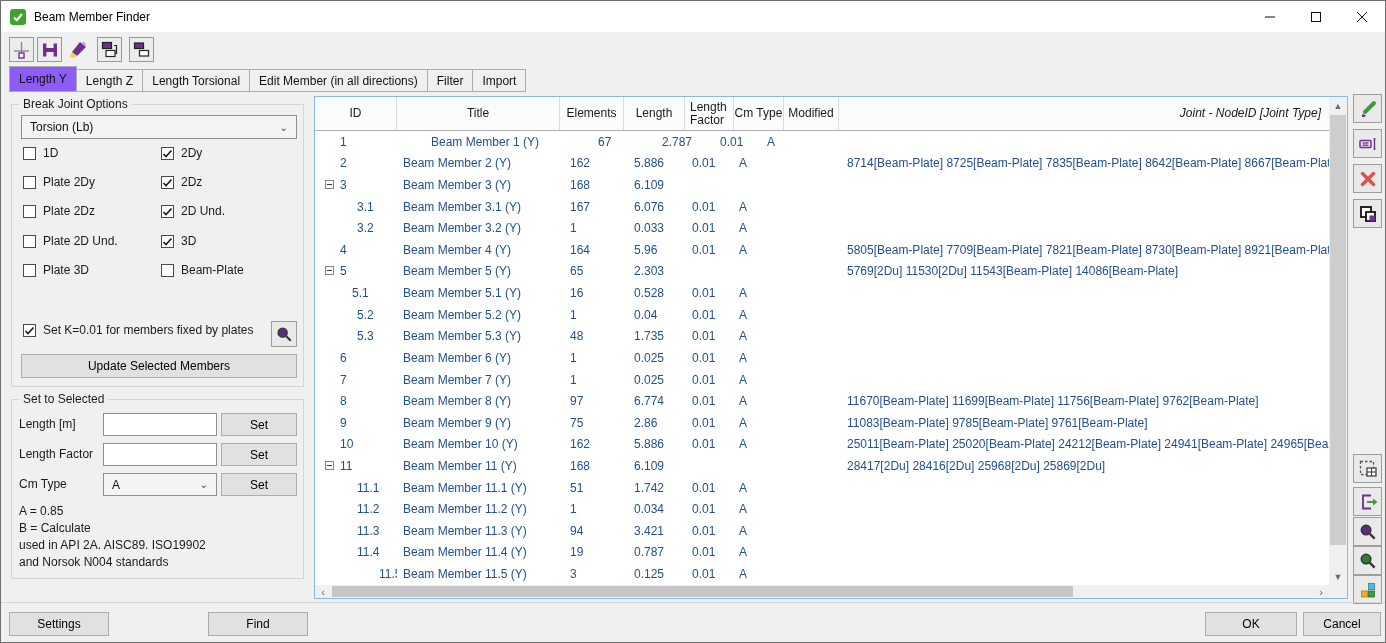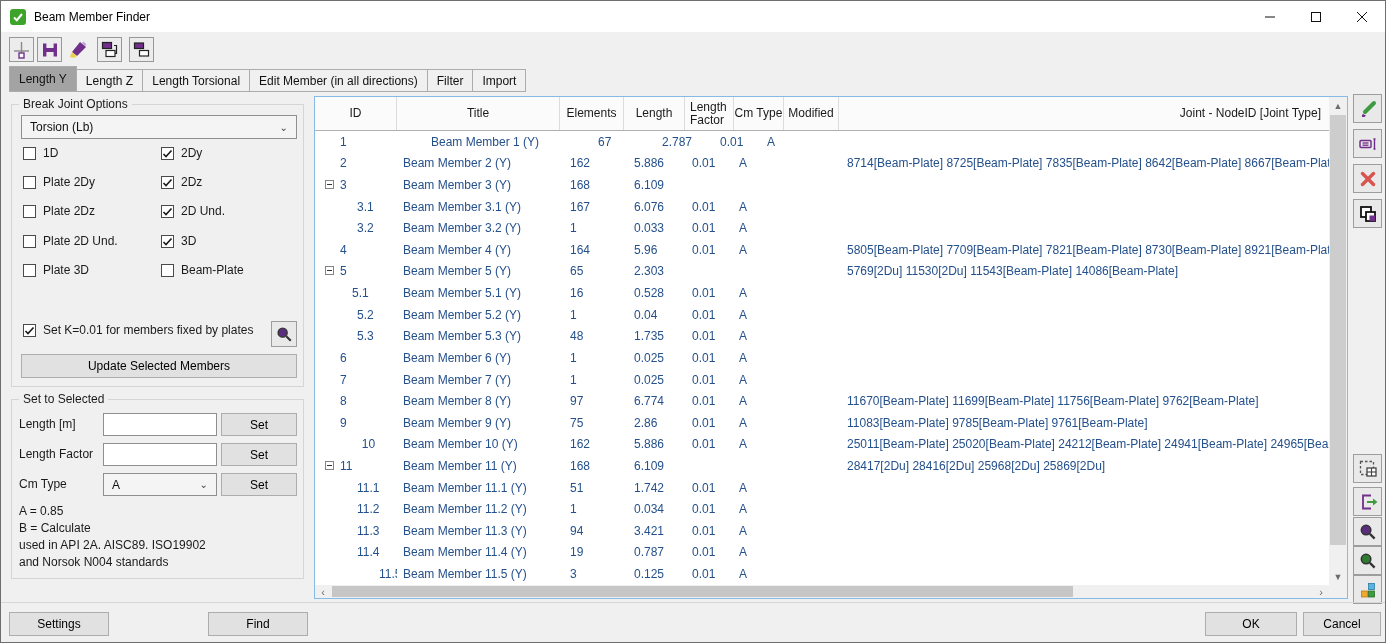--- a/index.html
+++ b/index.html
@@ -22,21 +22,21 @@
   
   .tool-btn { position:absolute; top:36px; width:25px; height:25px; background:#ececec;
               border:1px solid #989898; display:flex; align-items:center; justify-content:center; }
   .tool-btn.noborder { border:none; background:transparent; }
 
   
   .tabstrip { position:absolute; left:8px; top:65px; height:26px; display:flex; align-items:flex-end; }
   .tab { height:23px; padding:0 9px; background:#f0f0f0; border:1px solid #acacac; border-left:none;
          display:flex; align-items:center; color:#111; }
   .tab:first-child { border-left:1px solid #acacac; }
-  .tab.active { height:26px; background:#a3a3a3; border:1px solid #acacac; position:relative; z-index:2; }
+  .tab.active { height:26px; background:#8b5cf6; border:1px solid #acacac; position:relative; z-index:2; }
 
   
   .groupbox { position:absolute; border:1px solid #d5d5d5; }
   .group-label { position:absolute; background:#f0f0f0; padding:0 4px; color:#1a1a1a; z-index:3; }
 
   .combo { position:absolute; height:24px; background:#f4f4f4; border:1px solid #8f8f8f;
            display:flex; align-items:center; padding:0 8px; color:#111; }
   .combo .chev { margin-left:auto; color:#444; font-size:10px; }
 
   .cb-grid { position:absolute; left:22px; top:146px; width:272px; display:grid;
@@ -57,21 +57,21 @@
   .note-line { position:absolute; left:18px; color:#1a1a1a; }
 
   
   .table-wrap { position:absolute; left:313px; top:95px; width:1034px; height:503px;
                 background:#ffffff; border:1px solid #85bbe8; }
   .thead { position:absolute; left:0; top:0; width:1014px; height:34px; background:#fbfbfb;
            border-bottom:1px solid #b0b0b0; display:flex; }
   .th { display:flex; align-items:center; justify-content:center; text-align:center;
         border-right:1px solid #dcdcdc; color:#1a1a1a; line-height:13px; }
   .th:last-child { border-right:none; }
-  .th.joint { justify-content:flex-end; padding-right:8px; }
+  .th.joint { justify-content:flex-end; padding-right:8px;font-style:italic; }
   .th.factor { justify-content:flex-start; padding-left:5px; text-align:left; }
   .tbody { position:absolute; left:0; top:34px; width:1014px; height:454px; overflow:hidden; }
   .trow { display:flex; height:21.62px; align-items:center; color:#24508c; }
   .td { flex:none; white-space:nowrap; overflow:hidden; }
   .td-id { position:relative; }
   .expander { position:absolute; left:10px; top:50%; width:9px; height:9px; margin-top:-5px;
               border:1px solid #848484; background:#fff; }
   .expander::after { content:""; position:absolute; left:1px; top:3px; width:5px; height:1px; background:#333; }
 
   
@@ -421,21 +421,21 @@
     <div class="td td-id" style="width:82px;"><span style="padding-left: 25px; display: inline-block;">9</span></div>
     <div class="td" style="width:163px; padding-left:6px;">Beam Member 9 (Y)</div>
     <div class="td" style="width:64px; padding-left:10px;">75</div>
     <div class="td" style="width:61px; padding-left:10px;">2.86</div>
     <div class="td" style="width:49px; padding-left:7px;">0.01</div>
     <div class="td" style="width:50px; padding-left:5px;">A</div>
     <div class="td" style="width:55px;"></div>
     <div class="td" style="width:490px; padding-left:8px;">11083[Beam-Plate] 9785[Beam-Plate] 9761[Beam-Plate]</div>
   </div>
         <div class="trow">
-    <div class="td td-id" style="width:82px;text-align:center;"><span style="padding-left: 25px; display: inline-block;">10</span></div>
+    <div class="td td-id" style="width:82px;"><span style="padding-left: 25px; display: inline-block;">10</span></div>
     <div class="td" style="width:163px; padding-left:6px;">Beam Member 10 (Y)</div>
     <div class="td" style="width:64px; padding-left:10px;">162</div>
     <div class="td" style="width:61px; padding-left:10px;">5.886</div>
     <div class="td" style="width:49px; padding-left:7px;">0.01</div>
     <div class="td" style="width:50px; padding-left:5px;">A</div>
     <div class="td" style="width:55px;"></div>
     <div class="td" style="width:490px; padding-left:8px;">25011[Beam-Plate] 25020[Beam-Plate] 24212[Beam-Plate] 24941[Beam-Plate] 24965[Beam-Plate]</div>
   </div>
         <div class="trow">
     <div class="td td-id" style="width:82px;"><span class="expander"></span><span style="padding-left: 25px; display: inline-block;">11</span></div>

